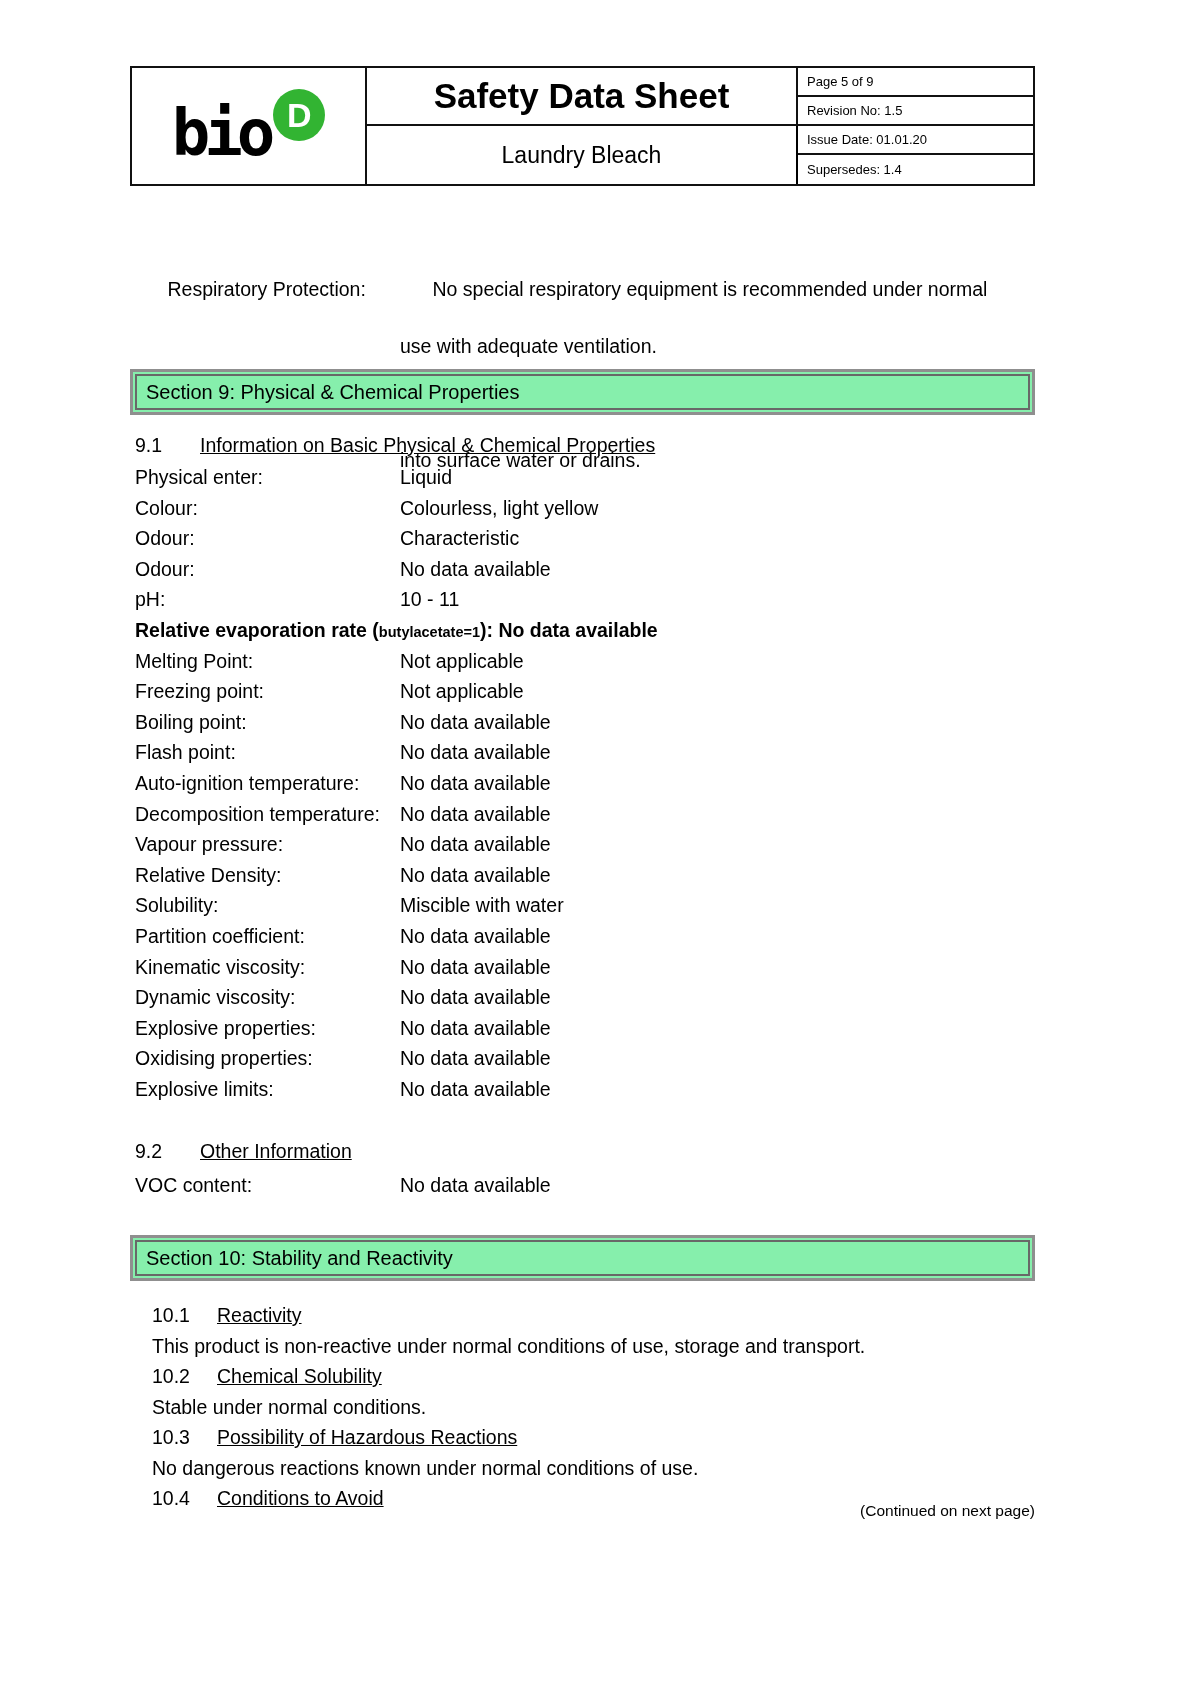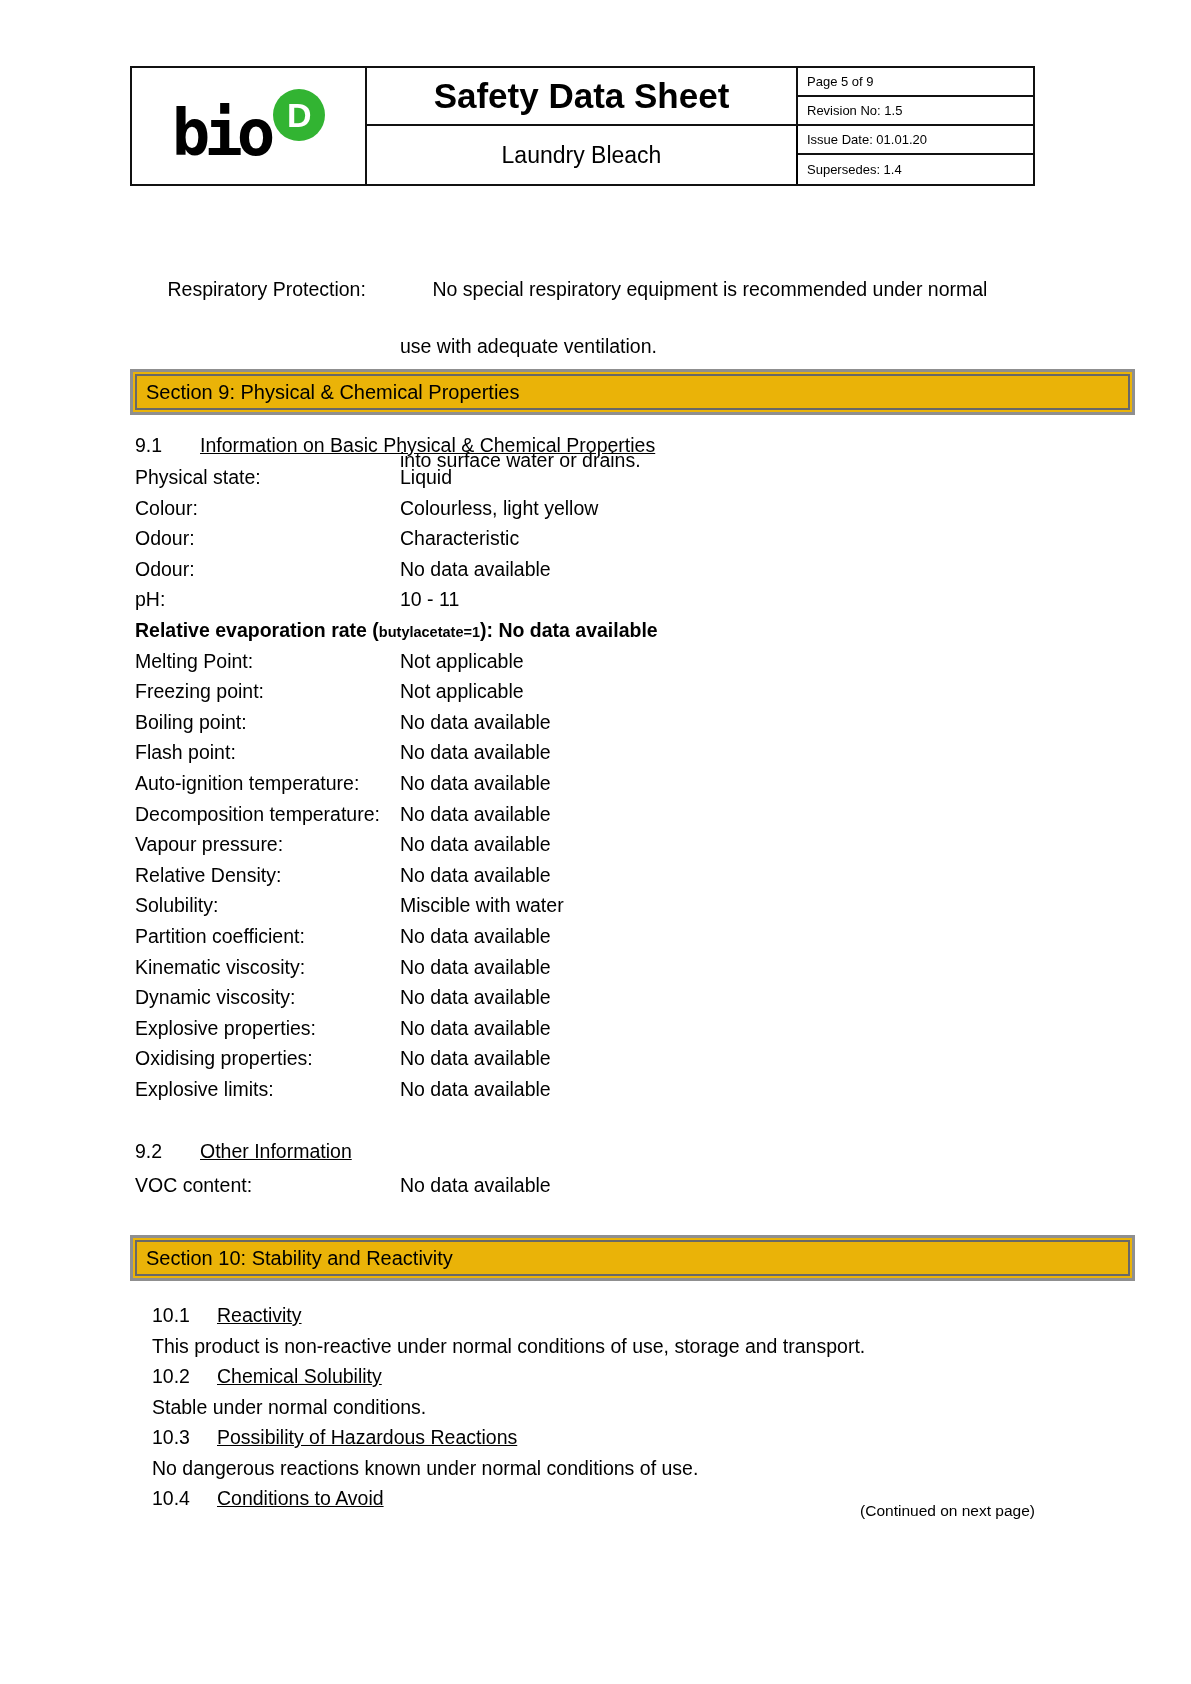--- a/index.html
+++ b/index.html
@@ -34,22 +34,22 @@
   
   .body-text { font-size:19.5px; }
 
   .exposure { position:absolute; left:135px; top:246px; width:900px; line-height:28.5px; }
   .exp-line { white-space:pre-wrap; }
   .exp-label-fixed { display:inline-block; width:265px; vertical-align:top; }
   .exp-cont { margin-left:265px; }
   .exp-gap { display:inline-block; width:35px; }
 
   
-  .section-bar { position:absolute; left:130px; width:1005px; box-sizing:border-box;
-    border:3px solid #8f8f8f; padding:2px; background:#eab308; }
+  .section-bar { position:absolute; left:130px; width:905px; box-sizing:border-box;
+    border:3px solid #8f8f8f; padding:2px; background:#86efac; }
   .section-bar-inner { border:2px solid #686868; padding:3px 9px; font-size:20px; line-height:26px; }
   .bar-9 { top:369px; }
   .bar-10 { top:1235px; }
 
   
   .sub-heading { position:absolute; left:135px; }
   .sub-num { display:inline-block; width:65px; }
   .sub-title { text-decoration:underline; }
   .h-91 { top:434px; }
   .h-92 { top:1140px; }
@@ -104,21 +104,21 @@
   <div class="section-bar bar-9">
     <div class="section-bar-inner">Section 9: Physical &amp; Chemical Properties</div>
   </div>
 
   <div class="sub-heading h-91 body-text">
     <span class="sub-num">9.1</span><span class="sub-title">Information on Basic Physical &amp; Chemical Properties</span>
   </div>
 
   <div class="props body-text">
     <div class="prop-row">
-        <span class="prop-label">Physical state:</span>
+        <span class="prop-label">Physical enter:</span>
         <span>Liquid</span>
       </div>
     <div class="prop-row">
         <span class="prop-label">Colour:</span>
         <span>Colourless, light yellow</span>
       </div>
     <div class="prop-row">
         <span class="prop-label">Odour:</span>
         <span>Characteristic</span>
       </div>

